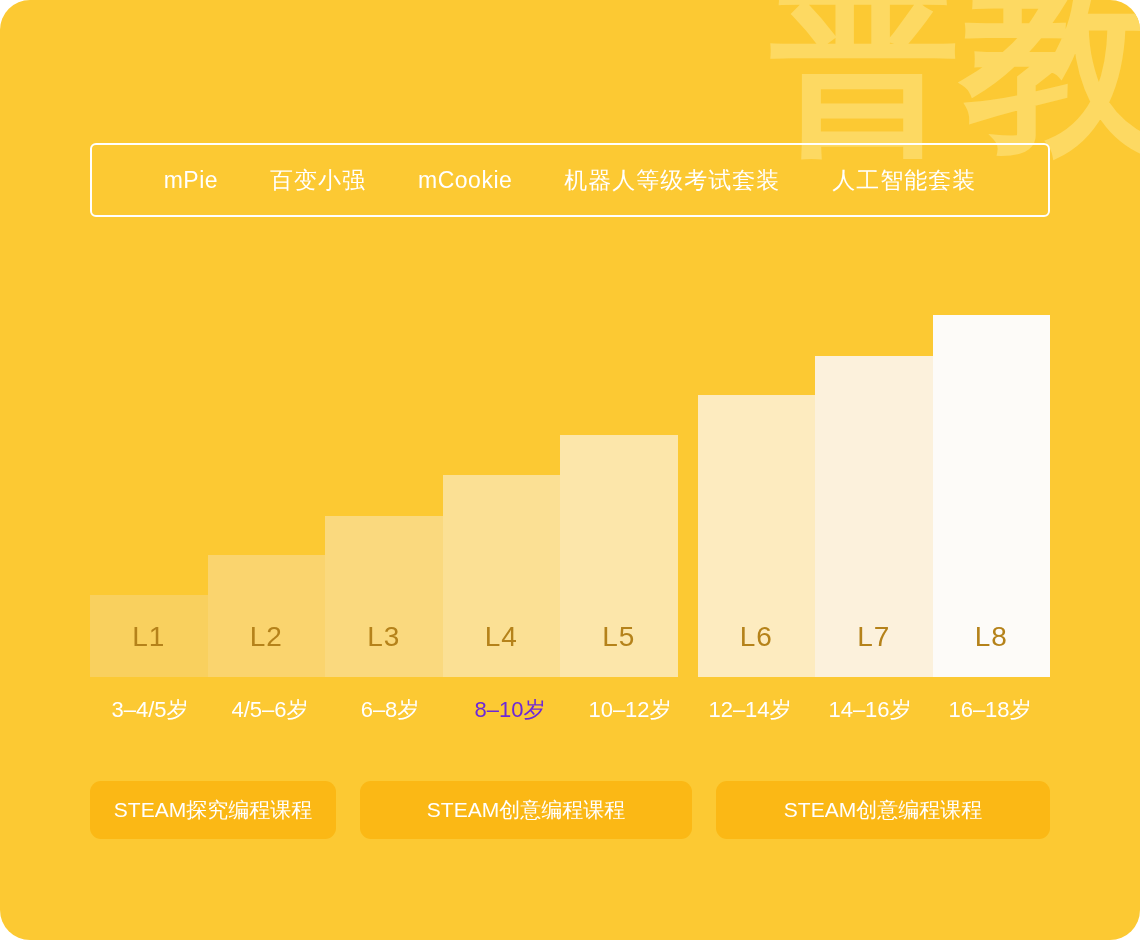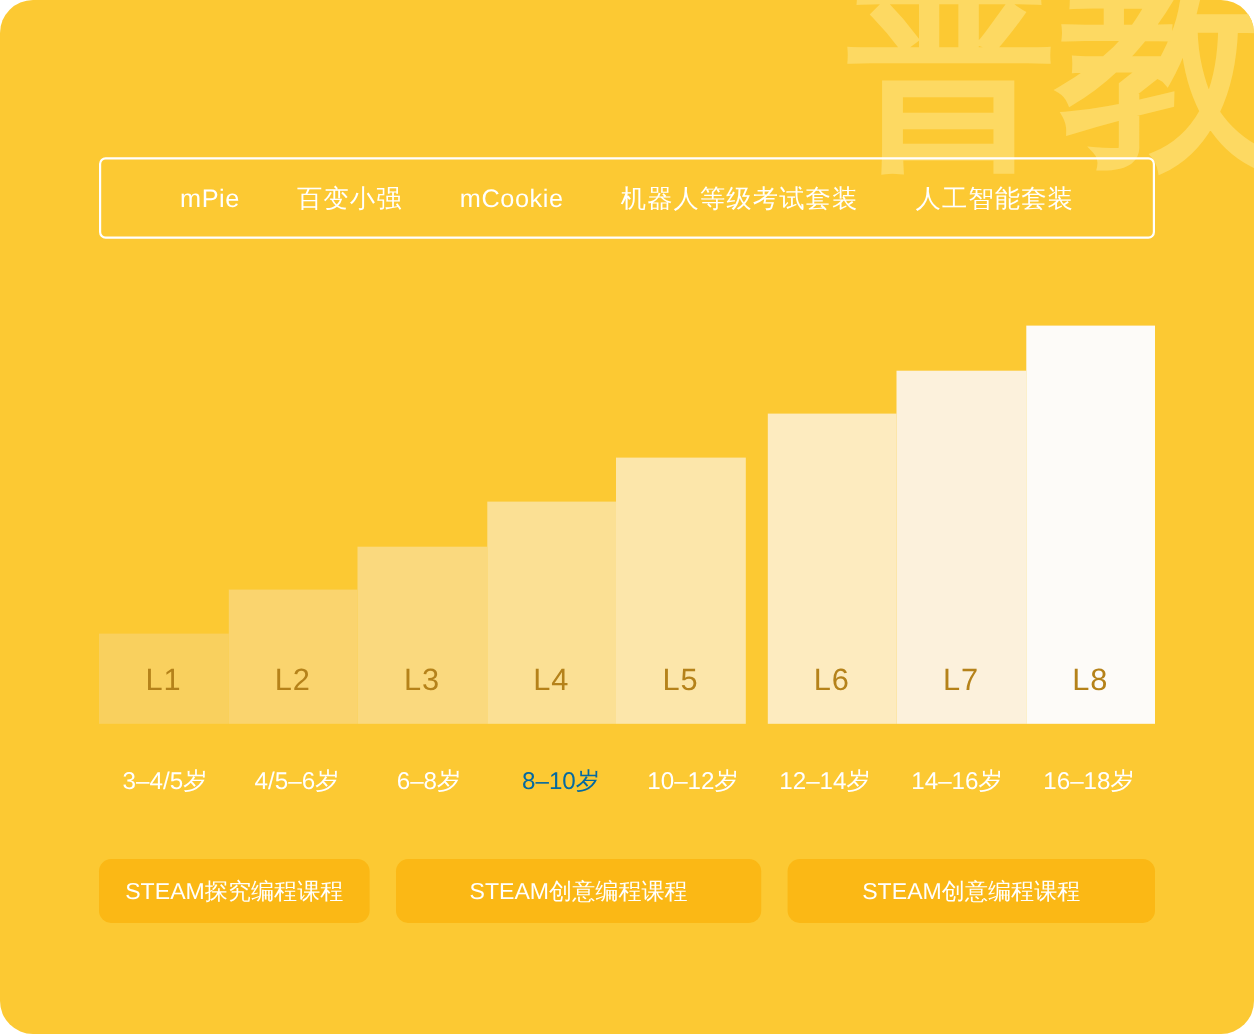--- a/index.html
+++ b/index.html
@@ -61,21 +61,21 @@
     letter-spacing: 0.5px;
     white-space: nowrap;
     padding: 4px 6px;
   }
   .pill-item.cn { font-size: 23px; letter-spacing: 1px; }
 
   
   #chart {
     position: absolute;
     left: 90px;
-    top: 263px;
+    top: 282px;
     width: 960px;
     height: 395px;
     display: flex;
     align-items: flex-end;
     z-index: 1;
   }
   .bar {
     width: 120px;
     position: relative;
     display: flex;
@@ -176,21 +176,21 @@
     </div>
     <div class="bar" style="height: 91.6456%; background: rgb(253, 251, 248);">
       <span class="bar-label" style="color: rgb(181, 130, 26);">L8</span>
     </div>
   </div>
 
   <div id="age-row">
     <div class="age-cell" style="color: rgb(255, 255, 255);">3–4/5岁</div>
     <div class="age-cell" style="color: rgb(255, 255, 255);">4/5–6岁</div>
     <div class="age-cell" style="color: rgb(255, 255, 255);">6–8岁</div>
-    <div class="age-cell" style="color: #0369a1;">8–10岁</div>
+    <div class="age-cell" style="color: #6d28d9;">8–10岁</div>
     <div class="age-cell" style="color: rgb(255, 255, 255);">10–12岁</div>
     <div class="age-cell" style="color: rgb(255, 255, 255);">12–14岁</div>
     <div class="age-cell" style="color: rgb(255, 255, 255);">14–16岁</div>
     <div class="age-cell" style="color: rgb(255, 255, 255);">16–18岁</div>
   </div>
 
   <div id="course-row">
     <button class="course-btn w1" style="background: rgb(251, 184, 21); color: rgb(255, 255, 255);">STEAM探究编程课程</button>
     <button class="course-btn w2" style="background: rgb(251, 184, 21); color: rgb(255, 255, 255);">STEAM创意编程课程</button>
     <button class="course-btn w3" style="background: rgb(251, 184, 21); color: rgb(255, 255, 255);">STEAM创意编程课程</button>

